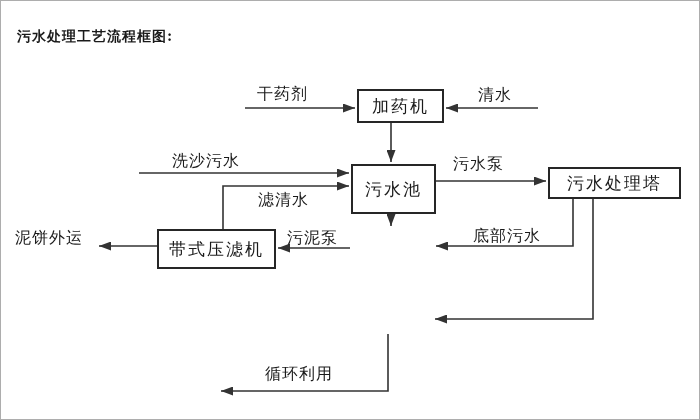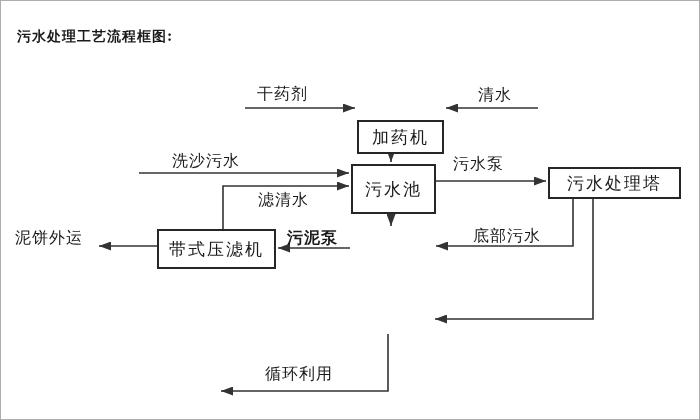--- a/index.html
+++ b/index.html
@@ -59,33 +59,33 @@
   }
   .lbl {
     position: absolute;
     font-size: 16px;
     letter-spacing: 1px;
     white-space: nowrap;
     background: transparent;
     z-index: 3;
   }
   
-  #n-dosing      { left: 356px; top:  88px; width:  87px; height: 34px; margin-top: 31px; }
+  #n-dosing      { left: 356px; top:  88px; width:  87px; height: 34px; }
   #n-sewage-pool { left: 350px; top: 163px; width:  85px; height: 50px; }
   #n-tower       { left: 547px; top: 166px; width: 133px; height: 32px; }
   #n-sludge-pool { left: 349px; top: 227px; width:  84px; height: 31px; }
   #n-belt-press  { left: 156px; top: 228px; width: 119px; height: 40px; }
   #n-clean-pool  { left: 338px; top: 299px; width:  94px; height: 34px; }
   
   #l-dry         { left: 256px; top:  83px; }
   #l-clean       { left: 477px; top:  84px; }
   #l-sand        { left: 171px; top: 150px; }
   #l-pump        { left: 452px; top: 153px; }
   #l-filter      { left: 257px; top: 189px; }
-  #l-sludge-pump { left: 286px; top: 227px; font-weight: bold; }
+  #l-sludge-pump { left: 286px; top: 227px; }
   #l-bottom      { left: 472px; top: 225px; }
   #l-mudcake     { left:  14px; top: 227px; }
   #l-recycle     { left: 264px; top: 363px; }
 </style>
 </head>
 <body>
 
 <div class="canvas">
 
   <div class="title">污水处理工艺流程框图:</div>

